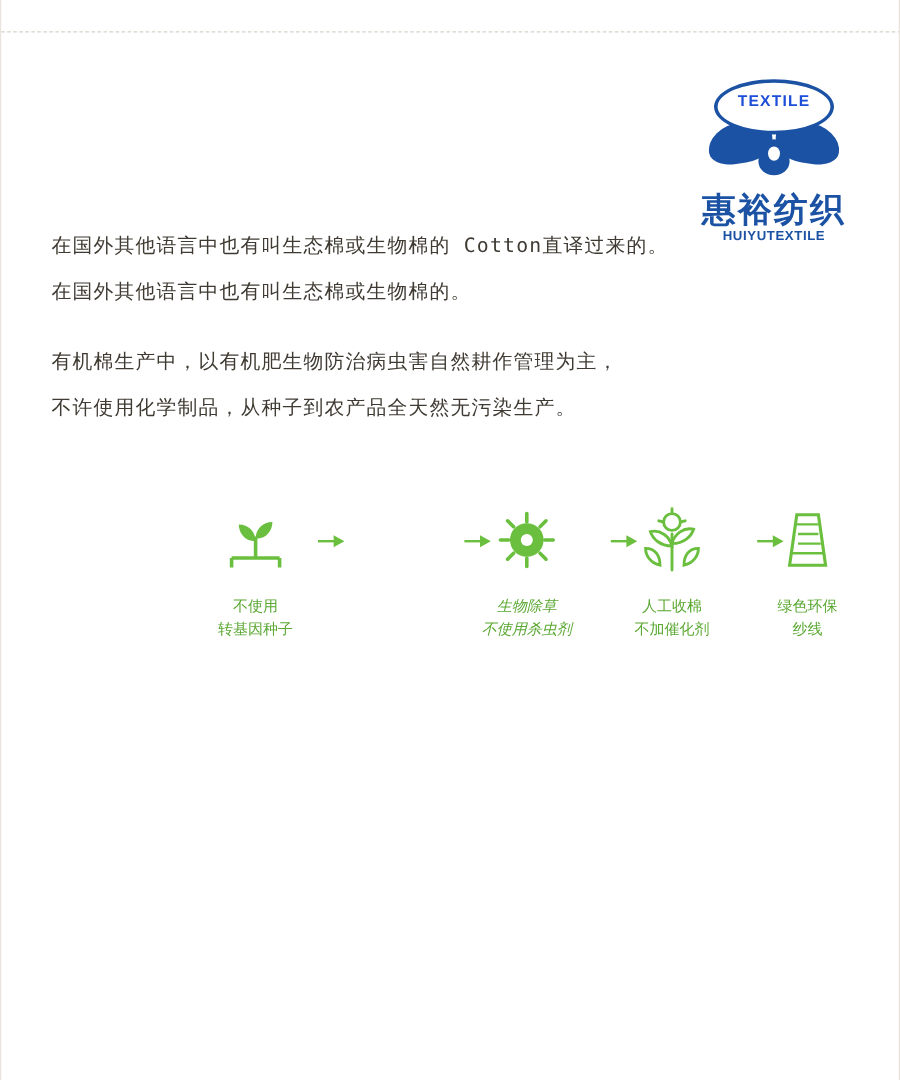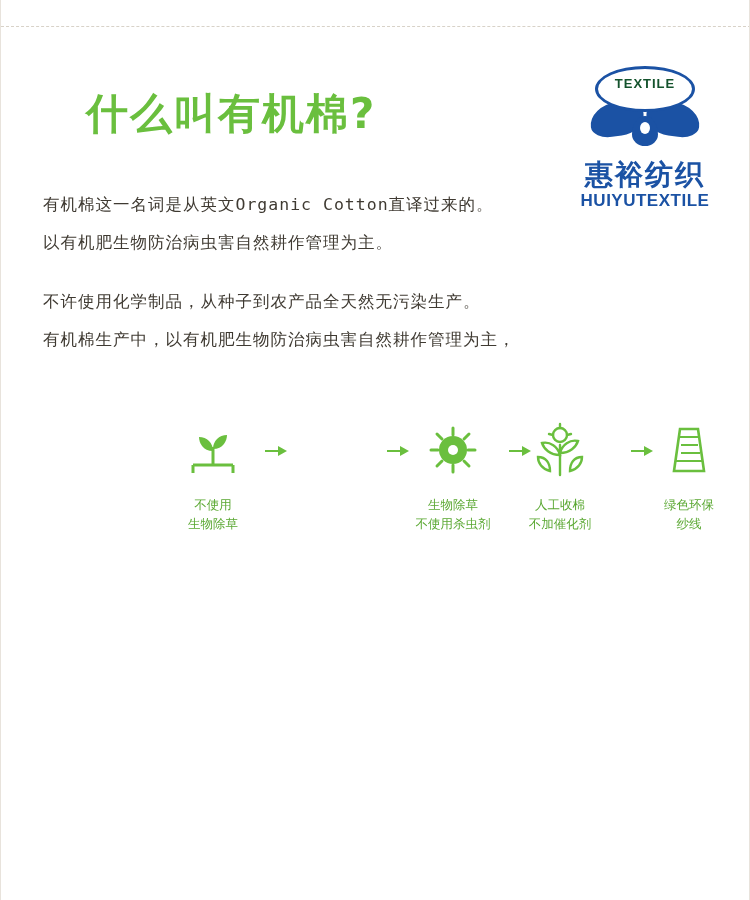--- a/index.html
+++ b/index.html
@@ -58,21 +58,21 @@
     background: #ffffff;
   }
   .logo-oval-text {
     position: absolute;
     top: 14px;
     left: 7px;
     width: 100px;
     text-align: center;
     font-size: 13px;
     letter-spacing: 1px;
-    color: #14532d;
+    color: #1d4ed8;
     font-weight: bold;
     font-family: "Liberation Sans", sans-serif;
   }
   .logo-wing-l, .logo-wing-r {
     position: absolute;
     top: 40px;
     width: 54px;
     height: 34px;
     background: #1b52a4;
   }
@@ -109,21 +109,21 @@
   }
   .logo-cn {
     margin-top: 2px;
     font-size: 28px;
     font-weight: bold;
     color: #1b52a4;
     letter-spacing: 2px;
     line-height: 1.1;
   }
   .logo-en {
-    font-size: 17px;
+    font-size: 11px;
     font-weight: bold;
     color: #1b52a4;
     letter-spacing: 0.5px;
   }
 
   
   .heading {
     position: absolute;
     top: 86px;
     left: 85px;
@@ -374,52 +374,51 @@
       <div class="logo-wing-l"></div>
       <div class="logo-wing-r"></div>
       <div class="logo-drop"></div>
       <div class="logo-oval"></div>
       <div class="logo-oval-text">TEXTILE</div>
     </div>
     <div class="logo-cn">惠裕纺织</div>
     <div class="logo-en">HUIYUTEXTILE</div>
   </div>
 
-  <div class="heading">什么叫有机棉?</div>
 
   <div class="copy">
-    <p>有机棉这一名词是从英文Organic Cotton直译过来的。</p>
-    <p>以有机肥生物防治病虫害自然耕作管理为主。</p>
+    <p>在国外其他语言中也有叫生态棉或生物棉的 Cotton直译过来的。</p>
+    <p>在国外其他语言中也有叫生态棉或生物棉的。</p>
     <div class="gap"></div>
+    <p>有机棉生产中，以有机肥生物防治病虫害自然耕作管理为主，</p>
     <p>不许使用化学制品，从种子到农产品全天然无污染生产。</p>
-    <p>有机棉生产中，以有机肥生物防治病虫害自然耕作管理为主，</p>
   </div>
 
   <div class="steps">
 
     <div class="step" style="left:0px;">
       <div class="step-art">
         <svg width="60" height="58" viewBox="0 0 60 58" aria-hidden="true">
           <path d="M30 44 L30 26" stroke="#6abf3e" stroke-width="3" fill="none"></path>
           <path d="M30 30 C20 30 16 22 16 16 C24 16 30 22 30 30 Z" fill="#6abf3e"></path>
           <path d="M30 28 C40 28 44 20 44 14 C36 14 30 20 30 28 Z" fill="#6abf3e"></path>
           <path d="M10 44 L50 44" stroke="#6abf3e" stroke-width="3"></path>
           <path d="M10 44 L10 52 M50 44 L50 52" stroke="#6abf3e" stroke-width="3"></path>
         </svg>
       </div>
       <div class="step-label">不使用
-生物除草</div>
+转基因种子</div>
     </div>
 
     <div class="arrow" style="left:104px;"></div>
 
 
     <div class="arrow" style="left:226px;"></div>
 
-    <div class="step" style="left:240px;">
+    <div class="step" style="left:226px;font-style:italic;">
       <div class="step-art">
         <svg width="58" height="56" viewBox="0 0 58 56" aria-hidden="true">
           <circle cx="29" cy="28" r="14" fill="#6abf3e"></circle>
           <circle cx="29" cy="28" r="5" fill="#ffffff"></circle>
           <g stroke="#6abf3e" stroke-width="3" stroke-linecap="round">
             <path d="M29 6 L29 13"></path>
               <path d="M29 43 L29 50"></path>
             <path d="M7 28 L14 28"></path>
               <path d="M44 28 L51 28"></path>
             <path d="M13 12 L18 17"></path>
@@ -448,21 +447,21 @@
             <path d="M32 7 L32 3 M25 14 L21 13 M39 14 L43 13"></path>
           </g>
         </svg>
       </div>
       <div class="step-label">人工收棉
 不加催化剂</div>
     </div>
 
     <div class="arrow" style="left:470px;"></div>
 
-    <div class="step" style="left:476px;">
+    <div class="step" style="left:460px;">
       <div class="step-art">
         <svg width="58" height="58" viewBox="0 0 58 58" aria-hidden="true">
           <path d="M20 8 L38 8 L44 50 L14 50 Z" fill="none" stroke="#6abf3e" stroke-width="2.6"></path>
           <g stroke="#6abf3e" stroke-width="2" fill="none">
             <path d="M20 16 L38 16"></path>
               <path d="M21 24 L38 24"></path>
             <path d="M21 32 L40 32"></path>
               <path d="M16 40 L42 40"></path>
           </g>
         </svg>

